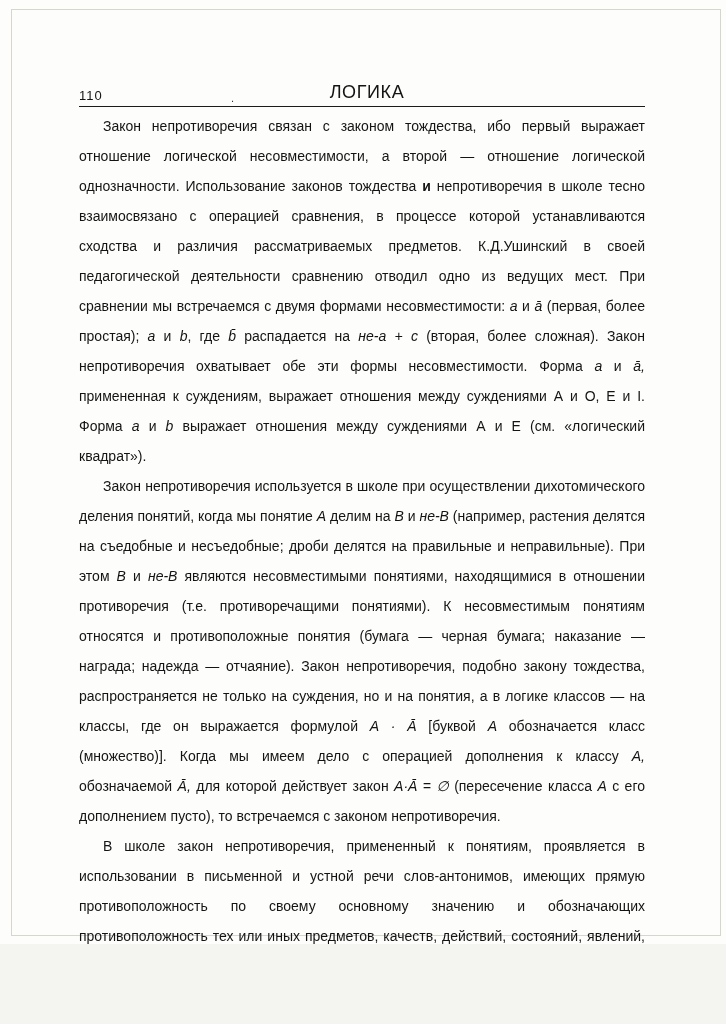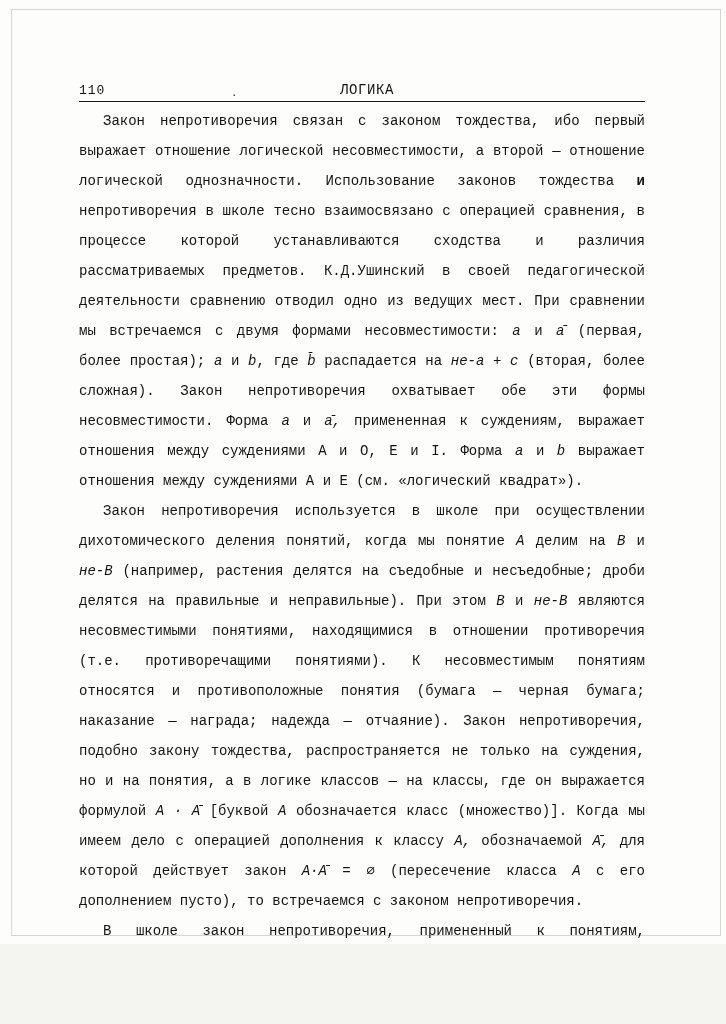--- a/index.html
+++ b/index.html
@@ -6,21 +6,21 @@
     margin: 0;
     padding: 0;
     background: #f4f4f1;
   }
   .page {
     position: relative;
     width: 726px;
     height: 944px;
     background: #fdfdfb;
     overflow: hidden;
-    font-family: Liberation Mono, monospace;
+    font-family: Liberation Sans, sans-serif;
     color: #141414;
   }
   .scan-frame {
     position: absolute;
     left: 11px;
     top: 9px;
     right: 5px;
     bottom: 8px;
     border: 1px solid #d6d6cf;
     pointer-events: none;
@@ -46,21 +46,21 @@
   .header-mark {
     position: absolute;
     left: 152px;
     bottom: 2px;
     font-size: 11px;
     color: #333;
   }
   .header-title {
     flex: 1;
     text-align: center;
-    font-size: 14px;
+    font-size: 18px;
     letter-spacing: 0.6px;
     padding-right: 60px;
   }
   .text-block {
     margin-top: 4px;
     font-size: 14px;
     line-height: 30px;
     text-align: justify;
   }
   .para {

